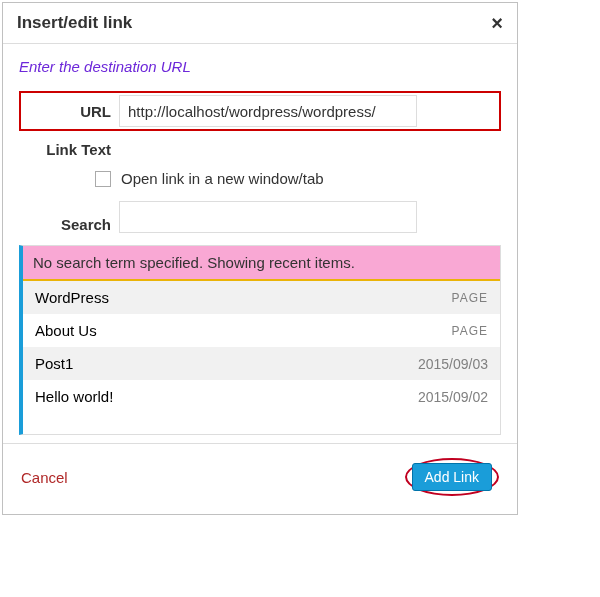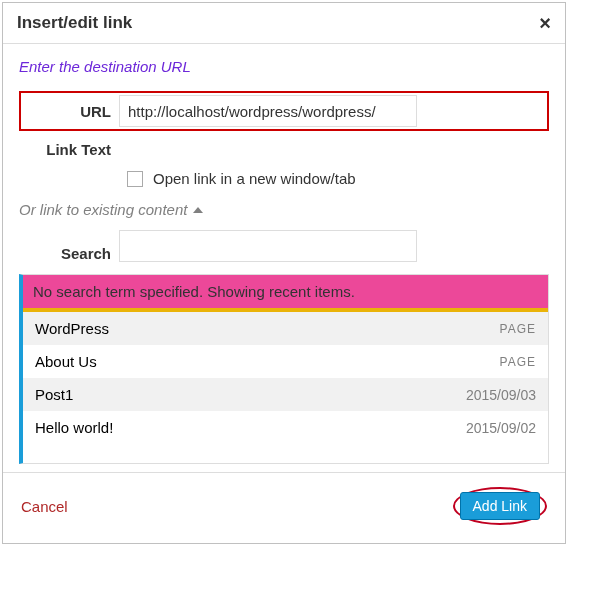--- a/index.html
+++ b/index.html
@@ -4,21 +4,21 @@
   <style>
     * { box-sizing: border-box; margin: 0; padding: 0; }
     body {
       font-family: -apple-system, "Segoe UI", Helvetica, Arial, sans-serif;
       background: #fff;
       width: 600px;
       height: 597px;
       overflow: hidden;
     }
     .dialog {
-      width: 564px;
+      width: 516px;
       margin: 2px;
       border: 1px solid #c0c0c0;
       background: #fff;
     }
     .dialog-header {
       padding: 10px 14px;
       border-bottom: 1px solid #ddd;
       display: flex;
       justify-content: space-between;
       align-items: center;
@@ -69,21 +69,21 @@
       font-family: inherit;
     }
     .url-wrap {
       border: 2px solid #cc0000;
       padding: 2px 2px;
       display: flex;
       align-items: center;
     }
     .url-wrap .form-label { width: 96px; }
     .checkbox-row {
-      margin-left: 108px;
+      margin-left: 76px;
       display: flex;
       align-items: center;
       font-size: 15px;
       color: #333;
       margin-bottom: 14px;
     }
     .checkbox {
       width: 16px;
       height: 16px;
       border: 1px solid #aaa;
@@ -110,22 +110,22 @@
     .results-box {
       border: 1px solid #ddd;
       border-left: 4px solid #1a9dd9;
       min-height: 190px;
       margin-top: 6px;
     }
     .notice {
       padding: 8px 10px;
       font-size: 15px;
       color: #333;
-      background: #ec4899;
-      border-bottom: 4px solid #eab308;
+      background: #f9a8d4;
+      border-bottom: 2px solid #eab308;
     }
     .result-item {
       display: flex;
       justify-content: space-between;
       align-items: center;
       padding: 8px 12px;
       font-size: 15px;
       cursor: pointer;
     }
     .result-item.alt { background: #f1f1f1; }
@@ -188,24 +188,20 @@
 
     <div class="form-row" style="margin-top:10px;">
       <div class="form-label">Link Text</div>
     </div>
 
     <div class="checkbox-row">
       <div class="checkbox"></div>
       <span>Open link in a new window/tab</span>
     </div>
 
-    <div class="toggle-head">
-      <span>Or link to existing content</span>
-      <span class="caret-up"></span>
-    </div>
 
     <div class="form-row">
       <div class="form-label">Search</div>
       <input class="form-input" type="text" value="" style="">
     </div>
 
     <div class="results-box">
       <div class="notice">No search term specified. Showing recent items.</div>
       <div id="results-list">
           <div class="result-item alt">

